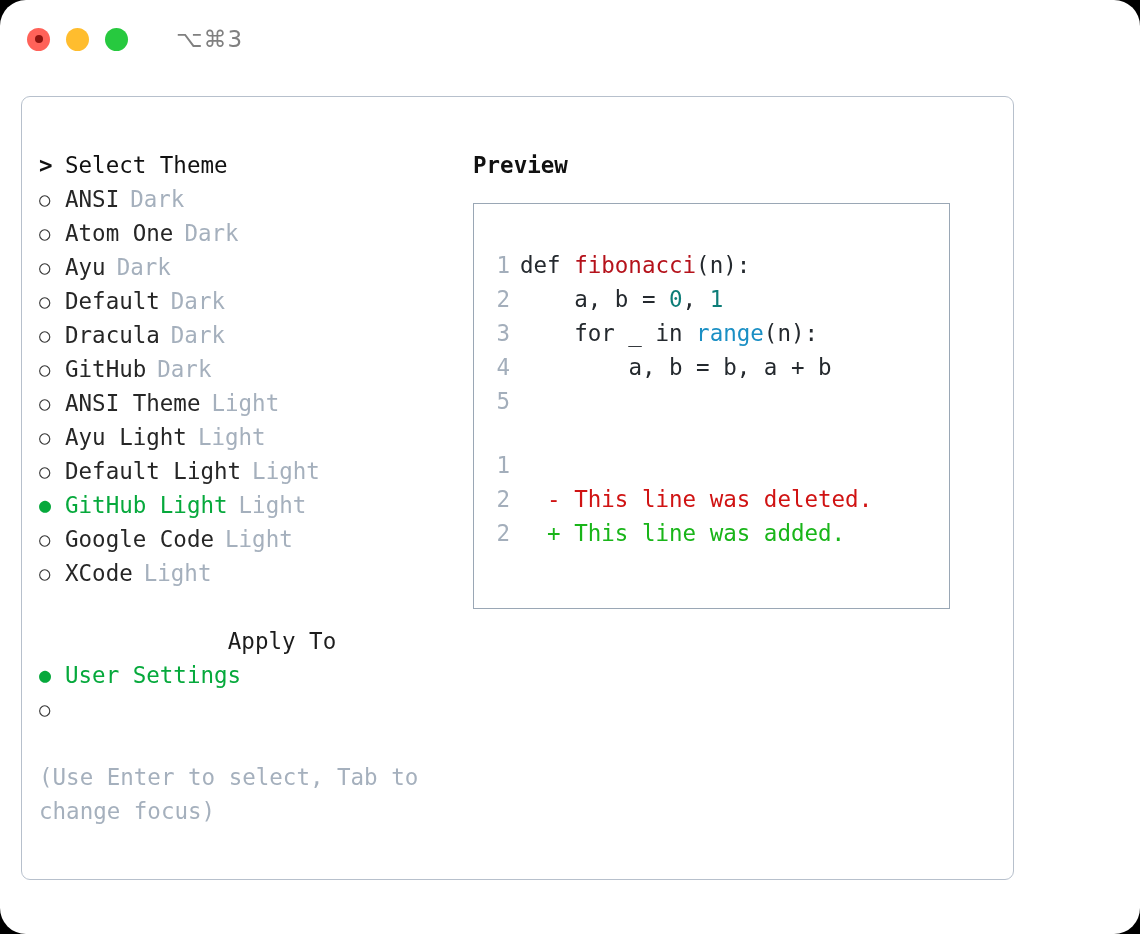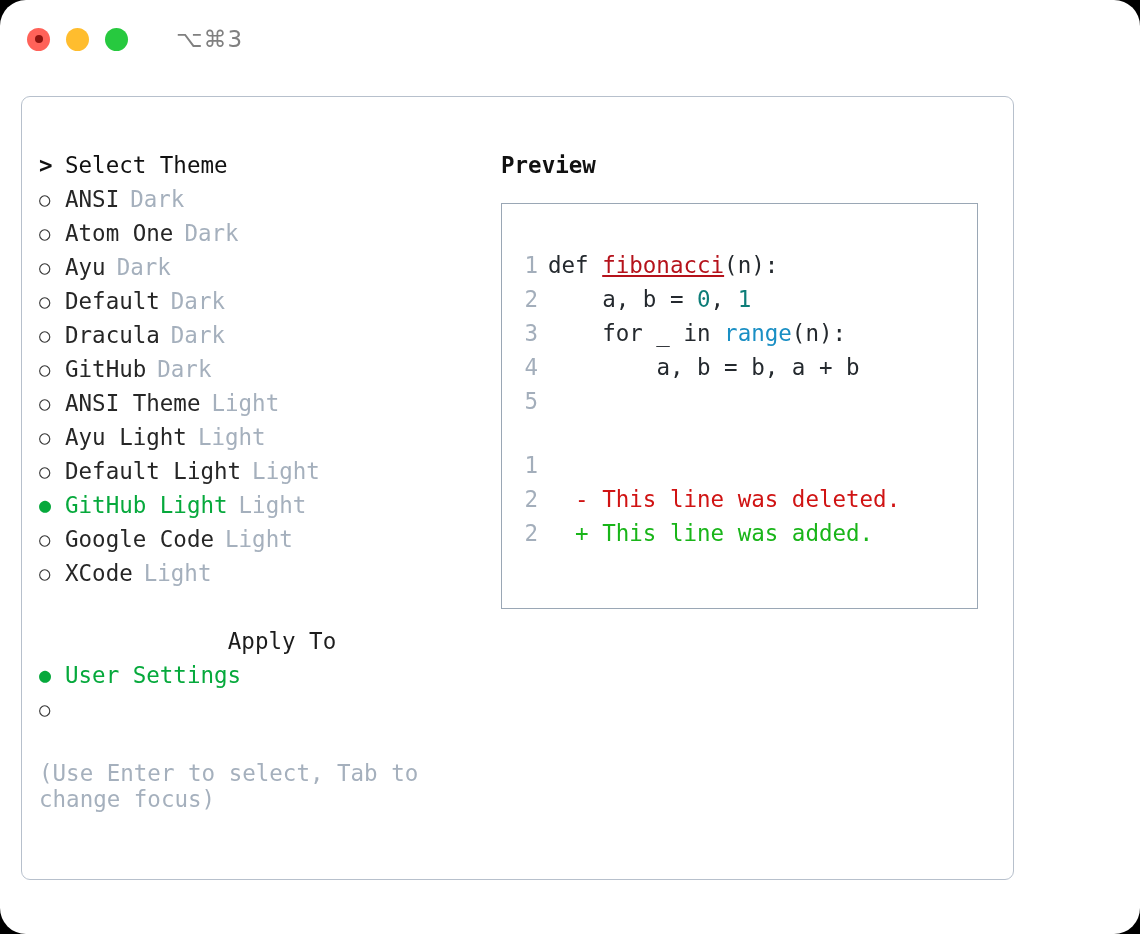--- a/index.html
+++ b/index.html
@@ -89,21 +89,21 @@
     height: 100%;
   }
   #left-col {
     position: absolute;
     left: 17px;
     top: 51px;
     width: 460px;
   }
   #right-col {
     position: absolute;
-    left: 479px;
+    left: 451px;
     top: 51px;
     width: 500px;
   }
 
   
   .row {
     height: 34px;
     line-height: 34px;
     font-size: 22.5px;
     white-space: nowrap;
@@ -141,21 +141,21 @@
     font-size: 22.5px;
     color: #1c1c1c;
     padding-left: 26px;
     text-align: center;
   }
   .spacer-34 { height: 34px; }
 
   #hint {
     margin-top: 34px;
     font-size: 22.5px;
-    line-height: 26px;
+    line-height: 34px;
     color: #a5b0bd;
     width: 410px;
   }
 
   
   #preview-title {
     font-size: 22.5px;
     line-height: 34px;
     font-weight: bold;
     color: #111111;
@@ -180,21 +180,21 @@
   .lineno {
     display: inline-block;
     width: 46px;
     flex: 0 0 46px;
     text-align: right;
     color: #a3aebb;
     padding-right: 10px;
     box-sizing: border-box;
   }
   .codetext { color: #24292e; white-space: pre; }
-  .tok-fn   { color: #b5121b; text-decoration: underline; }
+  .tok-fn   { color: #b5121b; }
   .tok-num  { color: #0d7d78; }
   .tok-call { color: #1a8fc4; }
   .tok-ctx  { color: #8a8a8a; }
   .tok-del  { color: #d01313; }
   .tok-add  { color: #19b519; }
   .code-gap { height: 30px; }
 </style>
 </head>
 <body>
 

